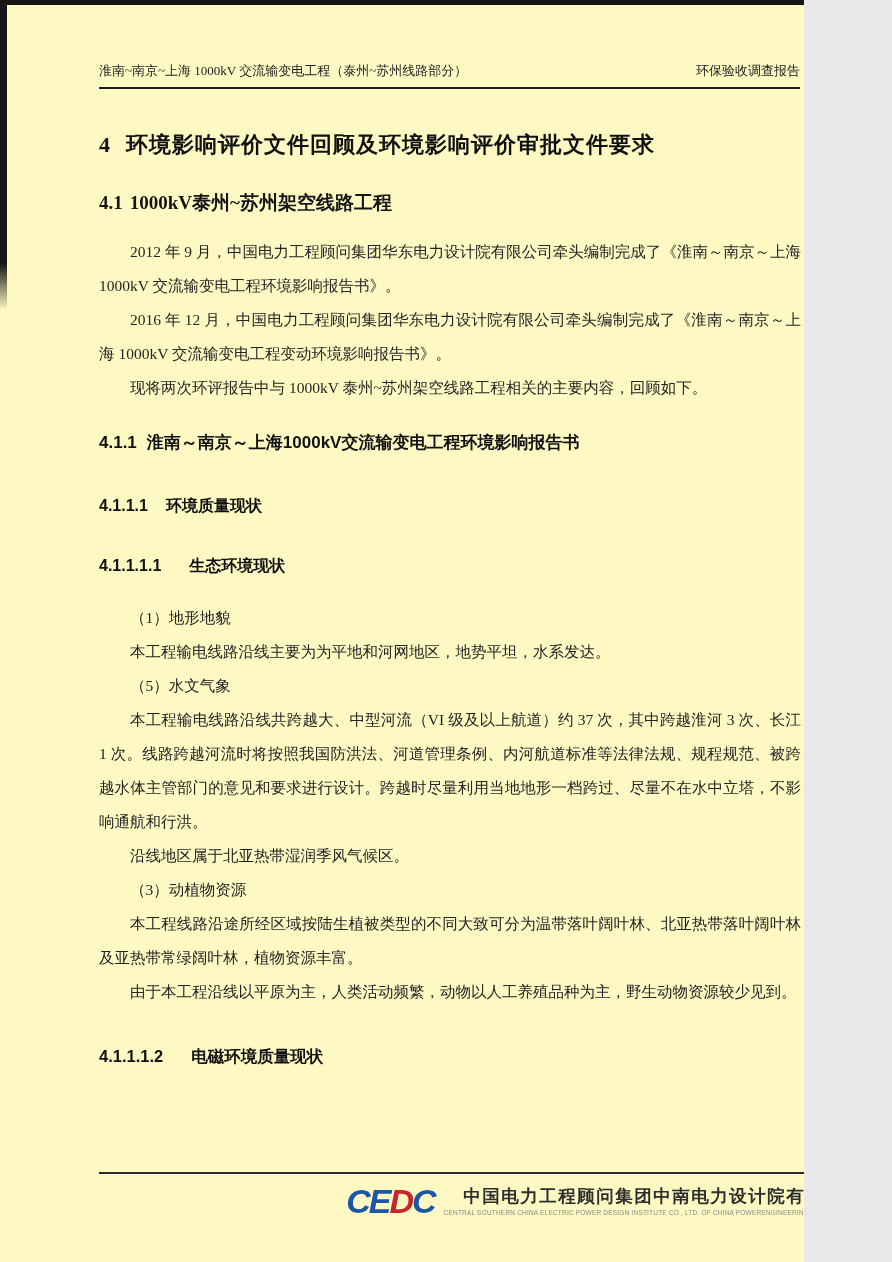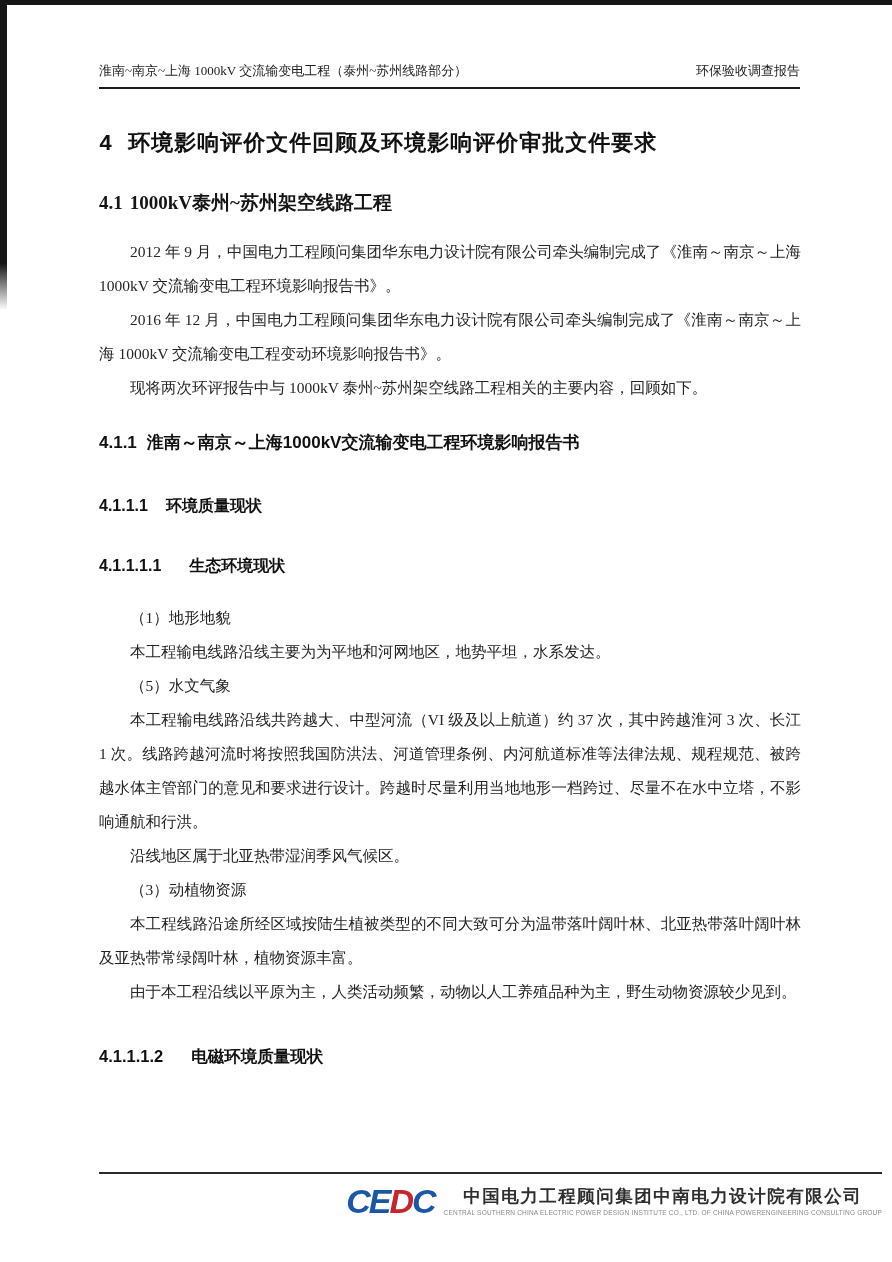--- a/index.html
+++ b/index.html
@@ -1,38 +1,38 @@
 <!DOCTYPE html>
 <html style="--logo-blue: #1b57a6; --logo-red: #c5262e;"><head>
 <meta charset="utf-8">
 <style>
   html,body{margin:0;padding:0;background:#e8e8e8;}
   .page{
     position:relative;
-    width:892px;height:1262px;
-    background:#ffffff;
+    width:804px;height:1262px;
+    background:#fef9c3;
     overflow:hidden;
     font-family:"Liberation Serif","DejaVu Serif",serif;
     color:#222;
     box-sizing:border-box;
   }
   
   .scan-top{position:absolute;top:0;left:0;width:100%;height:5px;background:#161616;}
   .scan-left{position:absolute;top:0;left:0;width:7px;height:310px;
     background:linear-gradient(to bottom,#161616 85%,rgba(22,22,22,0));}
   
   .running-header{
     position:absolute;top:62px;left:99px;width:701px;
     display:flex;justify-content:space-between;align-items:flex-end;
     font-size:13px;line-height:18px;color:#1c1c1c;
     border-bottom:2px solid #1c1c1c;padding-bottom:7px;
   }
   .content{position:absolute;top:95px;left:99px;width:702px;}
   .h-chapter{
-    margin:35px 0 0 0;font-family:Liberation Mono, monospace;
+    margin:35px 0 0 0;font-family:Liberation Serif, serif;
     font-size:22px;font-weight:bold;color:#111;line-height:30px;letter-spacing:1px;
   }
   .h-chapter .num{margin-right:16px;letter-spacing:0;}
   .h-s41{
     margin:30px 0 0 0;font-family:"Liberation Serif","DejaVu Serif",serif;
     font-size:19px;font-weight:600;color:#151515;line-height:26px;
   }
   .h-s41 .num{margin-right:7px;}
   .h-s411{
     margin:25px 0 0 0;font-family:"Liberation Sans","DejaVu Sans",sans-serif;

